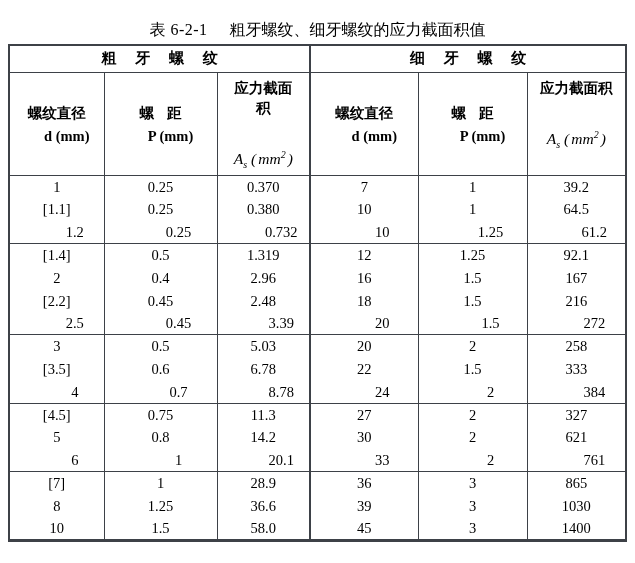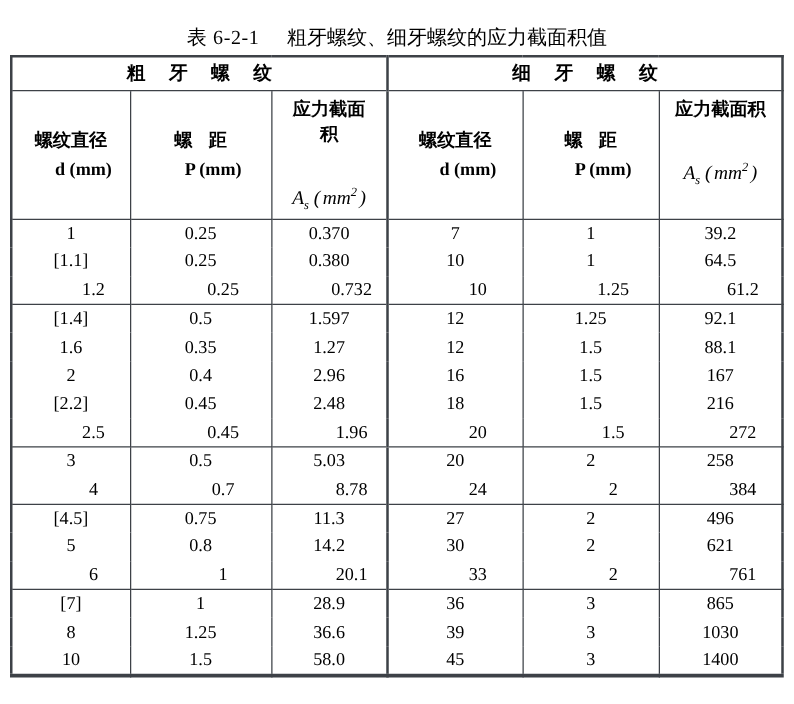--- a/index.html
+++ b/index.html
@@ -162,80 +162,80 @@
         <td>1.2</td>
         <td>0.25</td>
         <td>0.732</td>
         <td class="divider-left">10</td>
         <td>1.25</td>
         <td>61.2</td>
       </tr>
       <tr>
         <td>[1.4]</td>
         <td>0.5</td>
-        <td>1.597</td>
+        <td>1.319</td>
         <td class="divider-left">12</td>
         <td>1.25</td>
         <td>92.1</td>
-      </tr>
-      <tr>
-        <td>1.6</td>
-        <td>0.35</td>
-        <td>1.27</td>
-        <td class="divider-left">12</td>
-        <td>1.5</td>
-        <td>88.1</td>
       </tr>
       <tr>
         <td>2</td>
         <td>0.4</td>
         <td>2.96</td>
         <td class="divider-left">16</td>
         <td>1.5</td>
         <td>167</td>
       </tr>
       <tr>
         <td>[2.2]</td>
         <td>0.45</td>
         <td>2.48</td>
         <td class="divider-left">18</td>
         <td>1.5</td>
         <td>216</td>
       </tr>
       <tr class="group-end">
         <td>2.5</td>
         <td>0.45</td>
-        <td>1.96</td>
+        <td>3.39</td>
         <td class="divider-left">20</td>
         <td>1.5</td>
         <td>272</td>
       </tr>
       <tr>
         <td>3</td>
         <td>0.5</td>
         <td>5.03</td>
         <td class="divider-left">20</td>
         <td>2</td>
         <td>258</td>
+      </tr>
+      <tr>
+        <td>[3.5]</td>
+        <td>0.6</td>
+        <td>6.78</td>
+        <td class="divider-left">22</td>
+        <td>1.5</td>
+        <td>333</td>
       </tr>
       <tr class="group-end">
         <td>4</td>
         <td>0.7</td>
         <td>8.78</td>
         <td class="divider-left">24</td>
         <td>2</td>
         <td>384</td>
       </tr>
       <tr>
         <td>[4.5]</td>
         <td>0.75</td>
         <td>11.3</td>
         <td class="divider-left">27</td>
         <td>2</td>
-        <td>496</td>
+        <td>327</td>
       </tr>
       <tr>
         <td>5</td>
         <td>0.8</td>
         <td>14.2</td>
         <td class="divider-left">30</td>
         <td>2</td>
         <td>621</td>
       </tr>
       <tr class="group-end">

